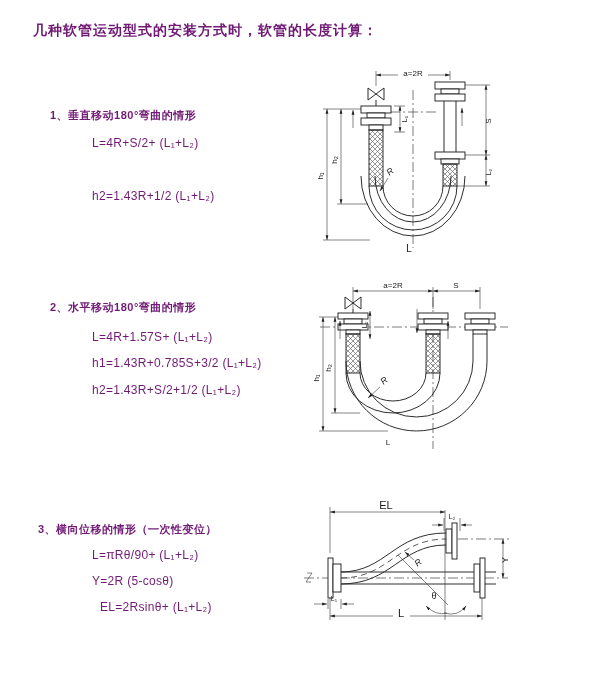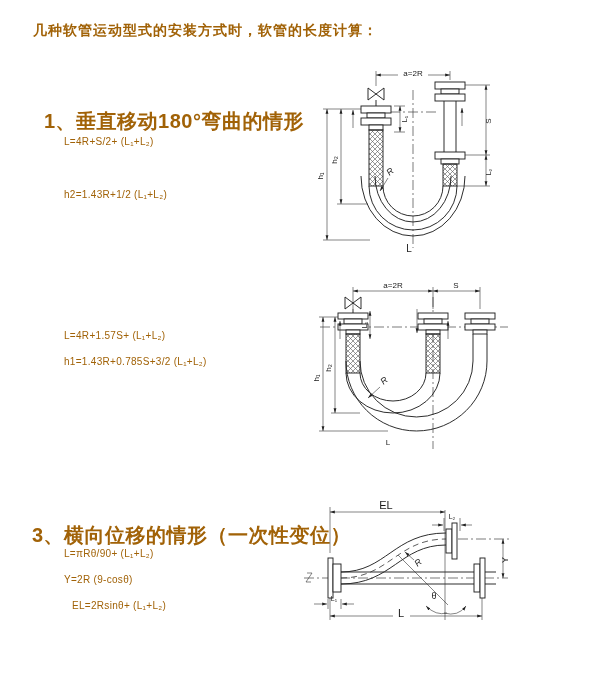--- a/index.html
+++ b/index.html
@@ -1,30 +1,31 @@
 <!DOCTYPE html>
 <html><head>
 <meta charset="utf-8">
 <style>
   html,body{margin:0;padding:0;background:#e8e8e8;}
   .page{
     position:relative;width:600px;height:675px;background:#ffffff;
-    font-family:"Liberation Sans","DejaVu Sans",sans-serif;color:#a16207;
+    font-family:"Liberation Sans","DejaVu Sans",sans-serif;color:#701a75;
     overflow:hidden;margin:0;
   }
   .title{
     position:absolute;left:33px;top:22px;font-size:14px;font-weight:bold;
     letter-spacing:1px;white-space:nowrap;
   }
   .sec-heading{
-    position:absolute;font-size:20px;font-weight:bold;letter-spacing:0.5px;
+    position:absolute;font-size:11px;font-weight:bold;letter-spacing:0.5px;
     white-space:nowrap;
+    margin-left:6px;
   }
   .formula{
-    position:absolute;font-size:10px;letter-spacing:0.3px;white-space:nowrap;
+    position:absolute;font-size:12px;letter-spacing:0.3px;white-space:nowrap;margin-left:28px;
   }
   .diagram{position:absolute;text-decoration:underline;}
   svg{display:block;}
   svg text{font-family:"Liberation Sans","DejaVu Sans",sans-serif;fill:#1a1a1a;}
   .ln{stroke:#222;stroke-width:0.95;fill:none;}
   .thin{stroke:#333;stroke-width:0.6;fill:none;}
   .cl{stroke:#444;stroke-width:0.7;fill:none;stroke-dasharray:10 3 2 3;}
   .hd{stroke:#333;stroke-width:0.8;fill:none;stroke-dasharray:6 4;}
   .fl{fill:#ffffff;stroke:#222;stroke-width:0.95;}
 </style>
@@ -32,26 +33,28 @@
 <body>
 
 <div class="page">
 
   <div class="title">几种软管运动型式的安装方式时，软管的长度计算：</div>
 
   <div class="sec-heading" style="left:44px;top:108px">1、垂直移动180°弯曲的情形</div>
   <div class="formula" style="left:64px;top:136px">L=4R+S/2+ (L₁+L₂)</div>
   <div class="formula" style="left:64px;top:189px">h2=1.43R+1/2 (L₁+L₂)</div>
 
+  <div class="sec-heading" style="left:44px;top:300px">2、水平移动180°弯曲的情形</div>
   <div class="formula" style="left:64px;top:330px">L=4R+1.57S+ (L₁+L₂)</div>
   <div class="formula" style="left:64px;top:356px">h1=1.43R+0.785S+3/2 (L₁+L₂)</div>
+  <div class="formula" style="left:64px;top:383px">h2=1.43R+S/2+1/2 (L₁+L₂)</div>
 
   <div class="sec-heading" style="left:32px;top:522px">3、横向位移的情形（一次性变位）</div>
   <div class="formula" style="left:64px;top:548px">L=πRθ/90+ (L₁+L₂)</div>
-  <div class="formula" style="left:64px;top:574px">Y=2R (9-cosθ)</div>
+  <div class="formula" style="left:64px;top:574px">Y=2R (5-cosθ)</div>
   <div class="formula" style="left:72px;top:600px">EL=2Rsinθ+ (L₁+L₂)</div>
 
   <div class="diagram" style="left:310px;top:64px">
   <svg width="210" height="196" viewBox="0 0 210 196">
     <defs>
       <pattern id="b1" width="5" height="5" patternUnits="userSpaceOnUse">
         <path d="M0,5L5,0M0,0L5,5" stroke="#555" stroke-width="0.6"></path>
       </pattern>
       <marker id="a1" markerWidth="9" markerHeight="7" refX="8" refY="3" orient="auto-start-reverse">
         <path d="M0,0.6L8,3L0,5.4Z" fill="#222"></path>

